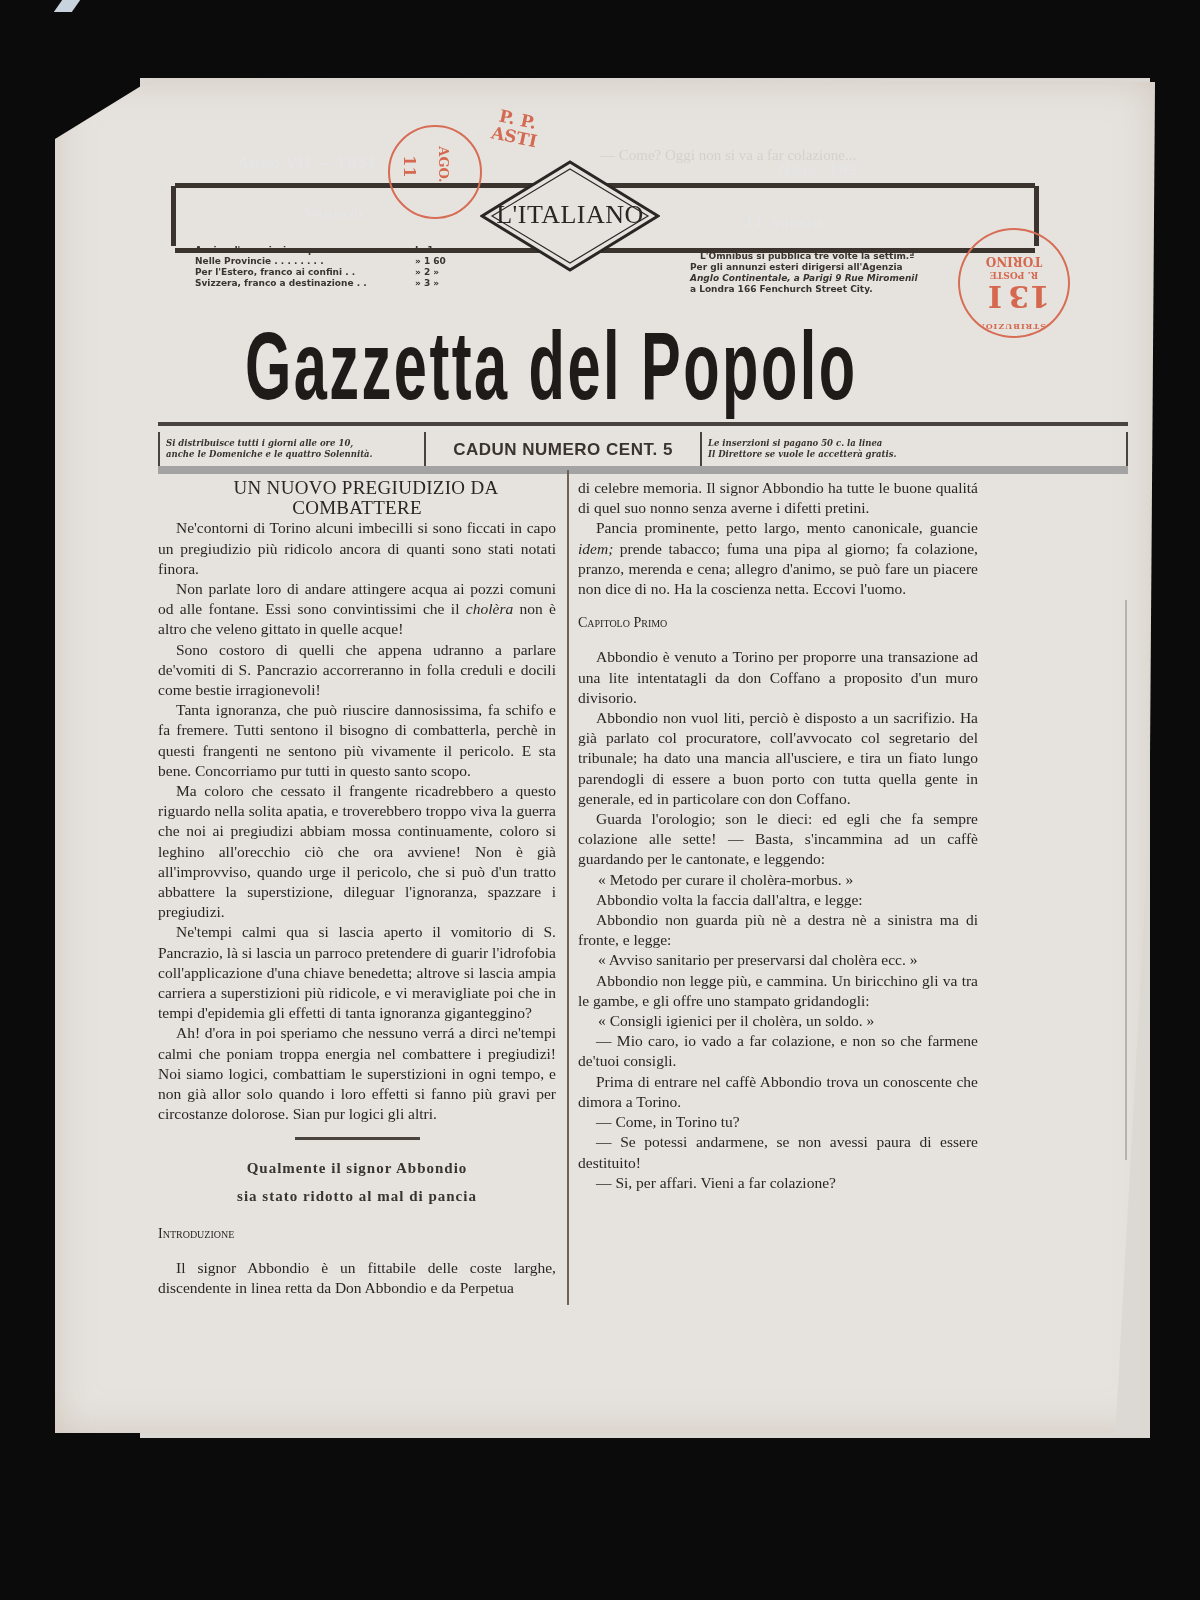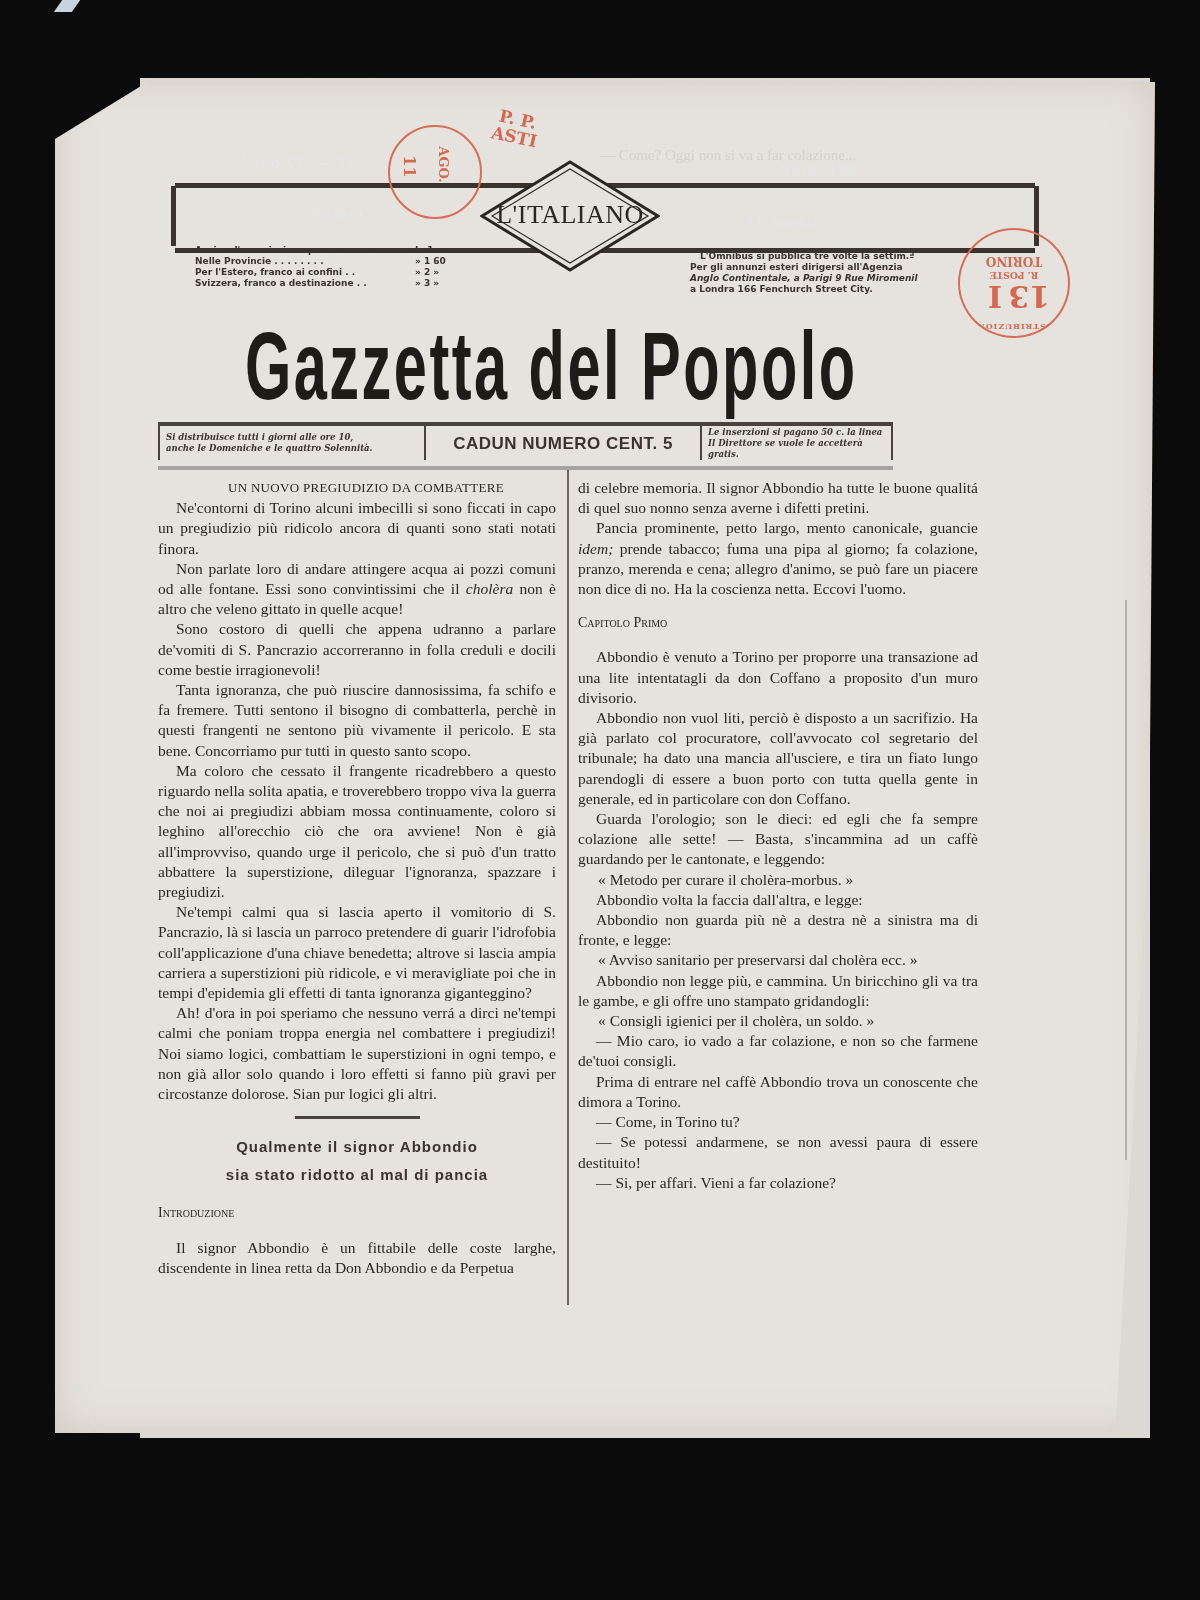--- a/index.html
+++ b/index.html
@@ -16,32 +16,32 @@
   .hdr-band .rcap{position:absolute;right:-4px;top:-2px;width:5px;height:60px;background:#3a332e;}
   .diamond{position:absolute;left:480px;top:160px;width:180px;height:112px;}
   .diamond svg{position:absolute;left:0;top:0;}
   .diamond .txt{position:absolute;left:0;top:40px;width:180px;text-align:center;font-size:26px;color:#2a2624;letter-spacing:.5px;}
   .prices{position:absolute;left:195px;top:245px;font-family:"DejaVu Sans",sans-serif;font-weight:bold;font-size:9px;line-height:11px;color:#3a332e;}
   .prices .row{display:flex;width:260px;}
   .prices .row .l{flex:1;white-space:nowrap;overflow:hidden;}
   .prices .row .v{width:40px;text-align:left;}
   .omni{position:absolute;left:690px;top:251px;font-family:"DejaVu Sans",sans-serif;font-weight:bold;font-size:9px;line-height:11px;color:#3a332e;width:265px;}
   .masthead{position:absolute;left:245px;top:318px;font-family:"Liberation Sans Narrow","Liberation Sans",sans-serif;font-weight:bold;font-size:96px;line-height:96px;color:#1f1b19;transform:scaleX(.62);transform-origin:left top;white-space:nowrap;letter-spacing:4px;}
-  .subband{position:absolute;left:158px;top:422px;width:735px;height:40px;border-top:4px solid #4a433d;border-bottom:4px solid #a3a3a3;display:flex;align-items:flex-start;}
+  .subband{position:absolute;left:158px;top:422px;width:970px;height:40px;border-top:4px solid #4a433d;border-bottom:8px solid #a3a3a3;display:flex;align-items:flex-end;}
   .subband .cell{height:34px;display:flex;flex-direction:column;justify-content:center;font-family:"DejaVu Serif",serif;font-style:italic;font-weight:bold;font-size:8.5px;line-height:11px;color:#3a332e;padding:0 6px;}
   .subband .c1{width:252px;border-left:2px solid #4a433d;}
   .subband .c2{width:262px;border-left:2px solid #4a433d;border-right:2px solid #4a433d;font-style:normal;font-size:17px;align-items:center;letter-spacing:.5px;font-family:"Liberation Sans",sans-serif;}
   .subband .c3{flex:1;border-right:2px solid #4a433d;}
   .col{position:absolute;font-size:15.5px;line-height:20.2px;color:#2a2624;text-align:justify;}
   .col p{margin:0;text-indent:18px;}
   .col .cont{text-indent:0;}
   .col .sc{font-variant:small-caps;text-align:left;text-indent:0;font-size:14px;margin:14px 0;}
   .col .quote{text-indent:20px;}
-  .title1{font-size:13px;text-align:center;text-indent:0;margin:0 0 6px;letter-spacing:.3px;}
-  .serial-title{font-family:Liberation Sans, sans-serif;font-weight:bold;font-size:15px;text-align:center;line-height:28px;letter-spacing:1px;color:#3a332e;}
+  .title1{font-size:19px;text-align:center;text-indent:0;margin:0 0 6px;letter-spacing:.3px;}
+  .serial-title{font-family:Liberation Serif, serif;font-weight:bold;font-size:15px;text-align:center;line-height:28px;letter-spacing:1px;color:#3a332e;}
   .rule{width:125px;height:3px;background:#4a433d;margin:12px auto 14px;}
   .col-divider{position:absolute;left:567px;top:470px;width:2px;height:835px;background:#6c635b;}
   .right-edge{position:absolute;left:1125px;top:600px;width:2px;height:560px;background:#9a928a;opacity:.6;}
   .stamp{position:absolute;border:2px solid #d76d55;border-radius:50%;color:#d5684f;font-family:"DejaVu Serif",serif;font-weight:bold;}
   .stamp-red-text{position:absolute;color:#d46a52;font-family:"DejaVu Serif",serif;font-weight:bold;}
   .ghost{position:absolute;color:rgba(80,70,60,.12);font-size:15px;line-height:20px;}
 </style>
 </head>
 <body>
 

